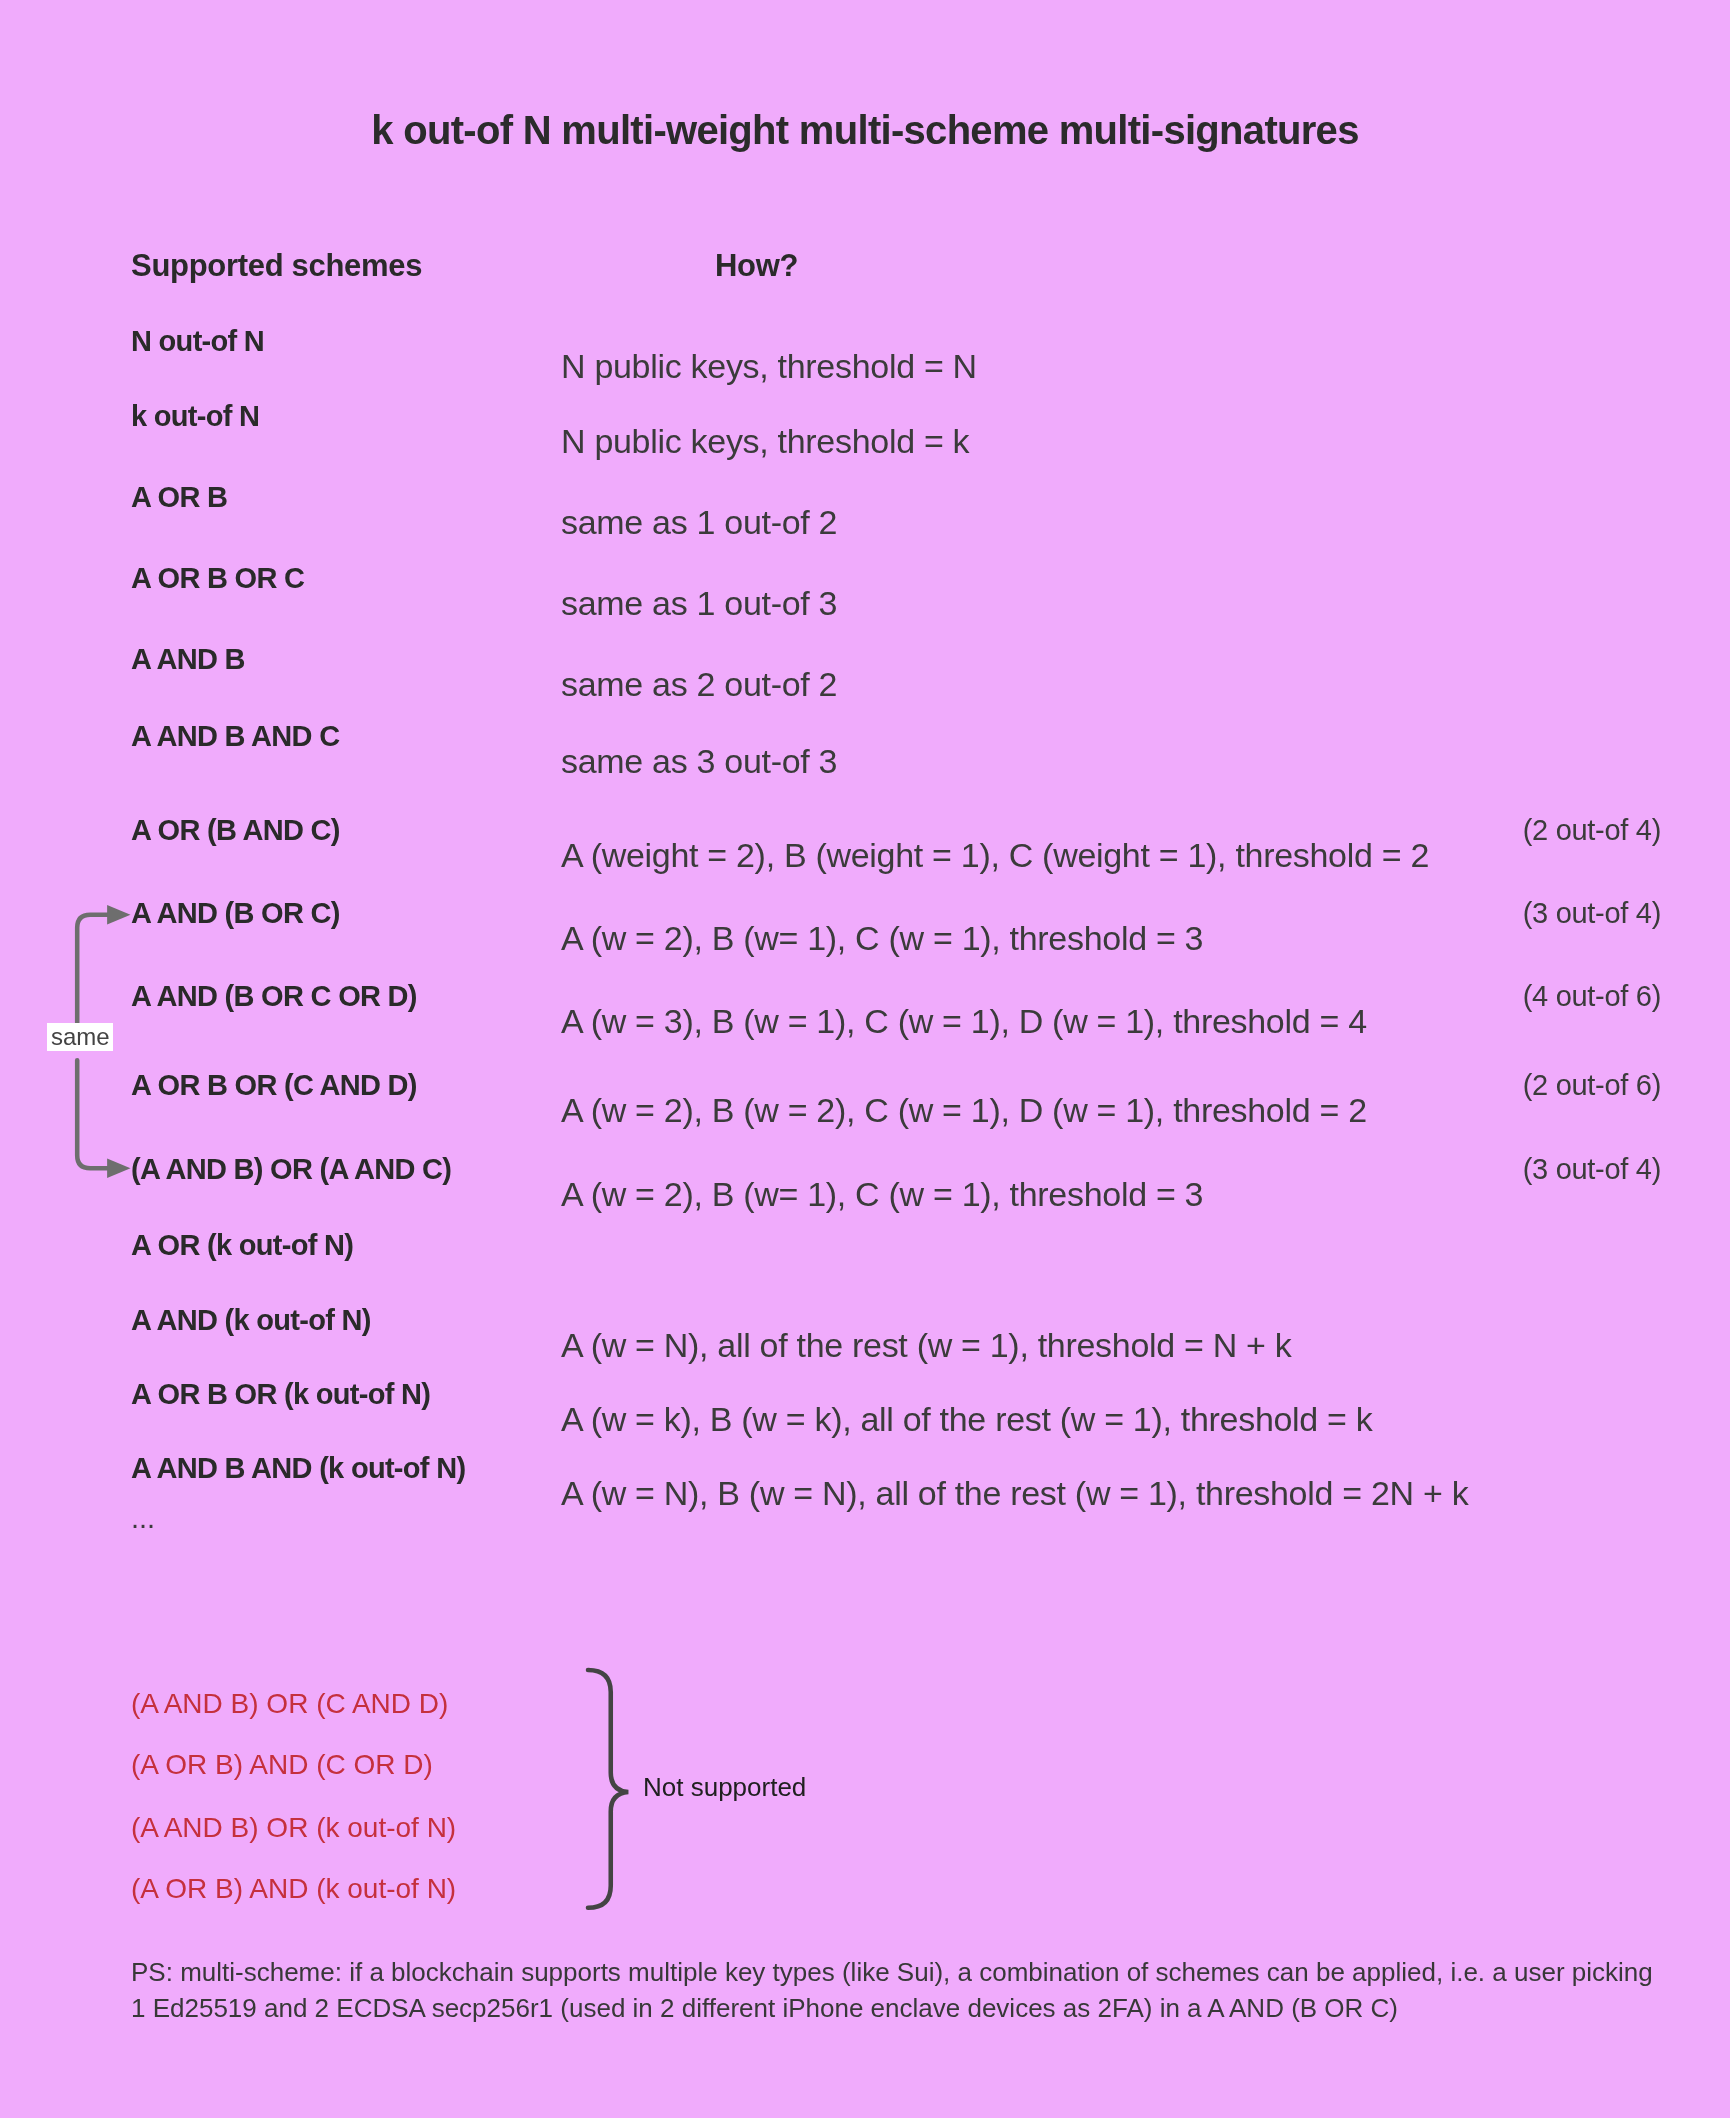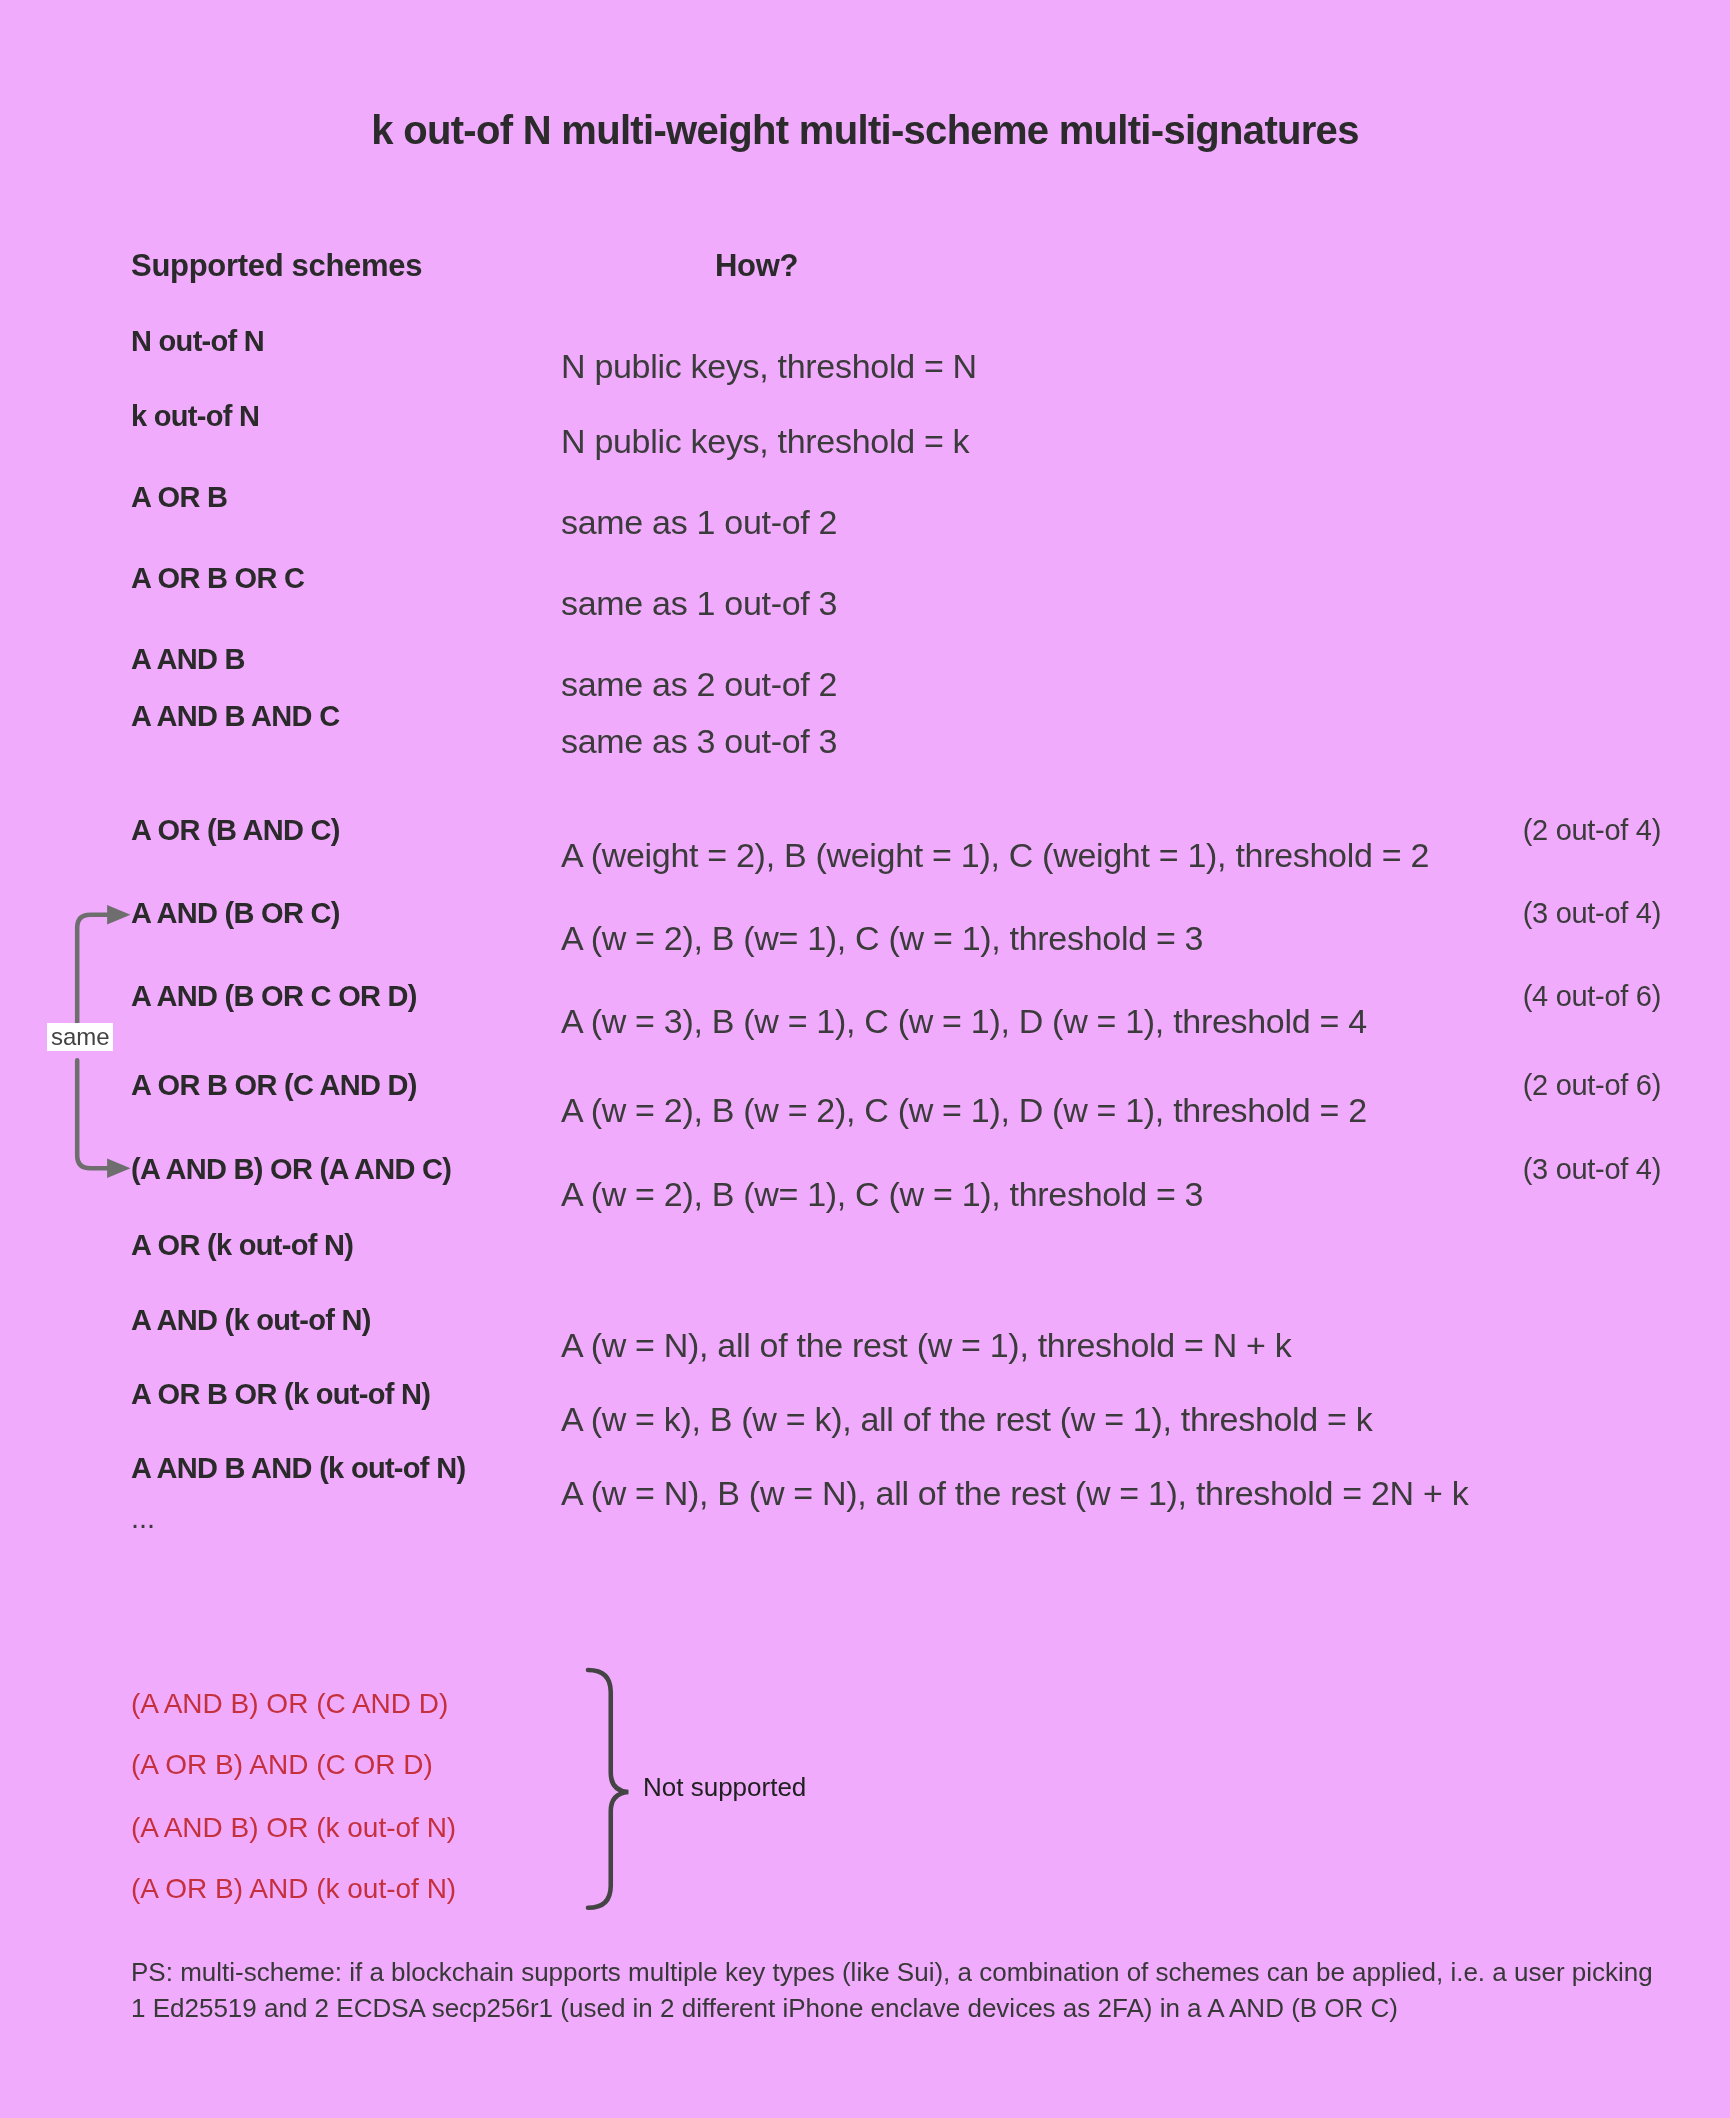--- a/index.html
+++ b/index.html
@@ -93,21 +93,21 @@
   <div class="row" style="top:562px">
     <span class="policy">A OR B OR C</span>
     <span class="how">same as 1 out-of 3</span>
     <span class="outof"></span>
   </div>
   <div class="row" style="top:643px">
     <span class="policy">A AND B</span>
     <span class="how">same as 2 out-of 2</span>
     <span class="outof"></span>
   </div>
-  <div class="row" style="top:700px">
+  <div class="row" style="top:720px">
     <span class="policy">A AND B AND C</span>
     <span class="how">same as 3 out-of 3</span>
     <span class="outof"></span>
   </div>
   <div class="row" style="top:814px">
     <span class="policy">A OR (B AND C)</span>
     <span class="how">A (weight = 2), B (weight = 1), C (weight = 1), threshold = 2</span>
     <span class="outof">(2 out-of 4)</span>
   </div>
   <div class="row" style="top:897px">

